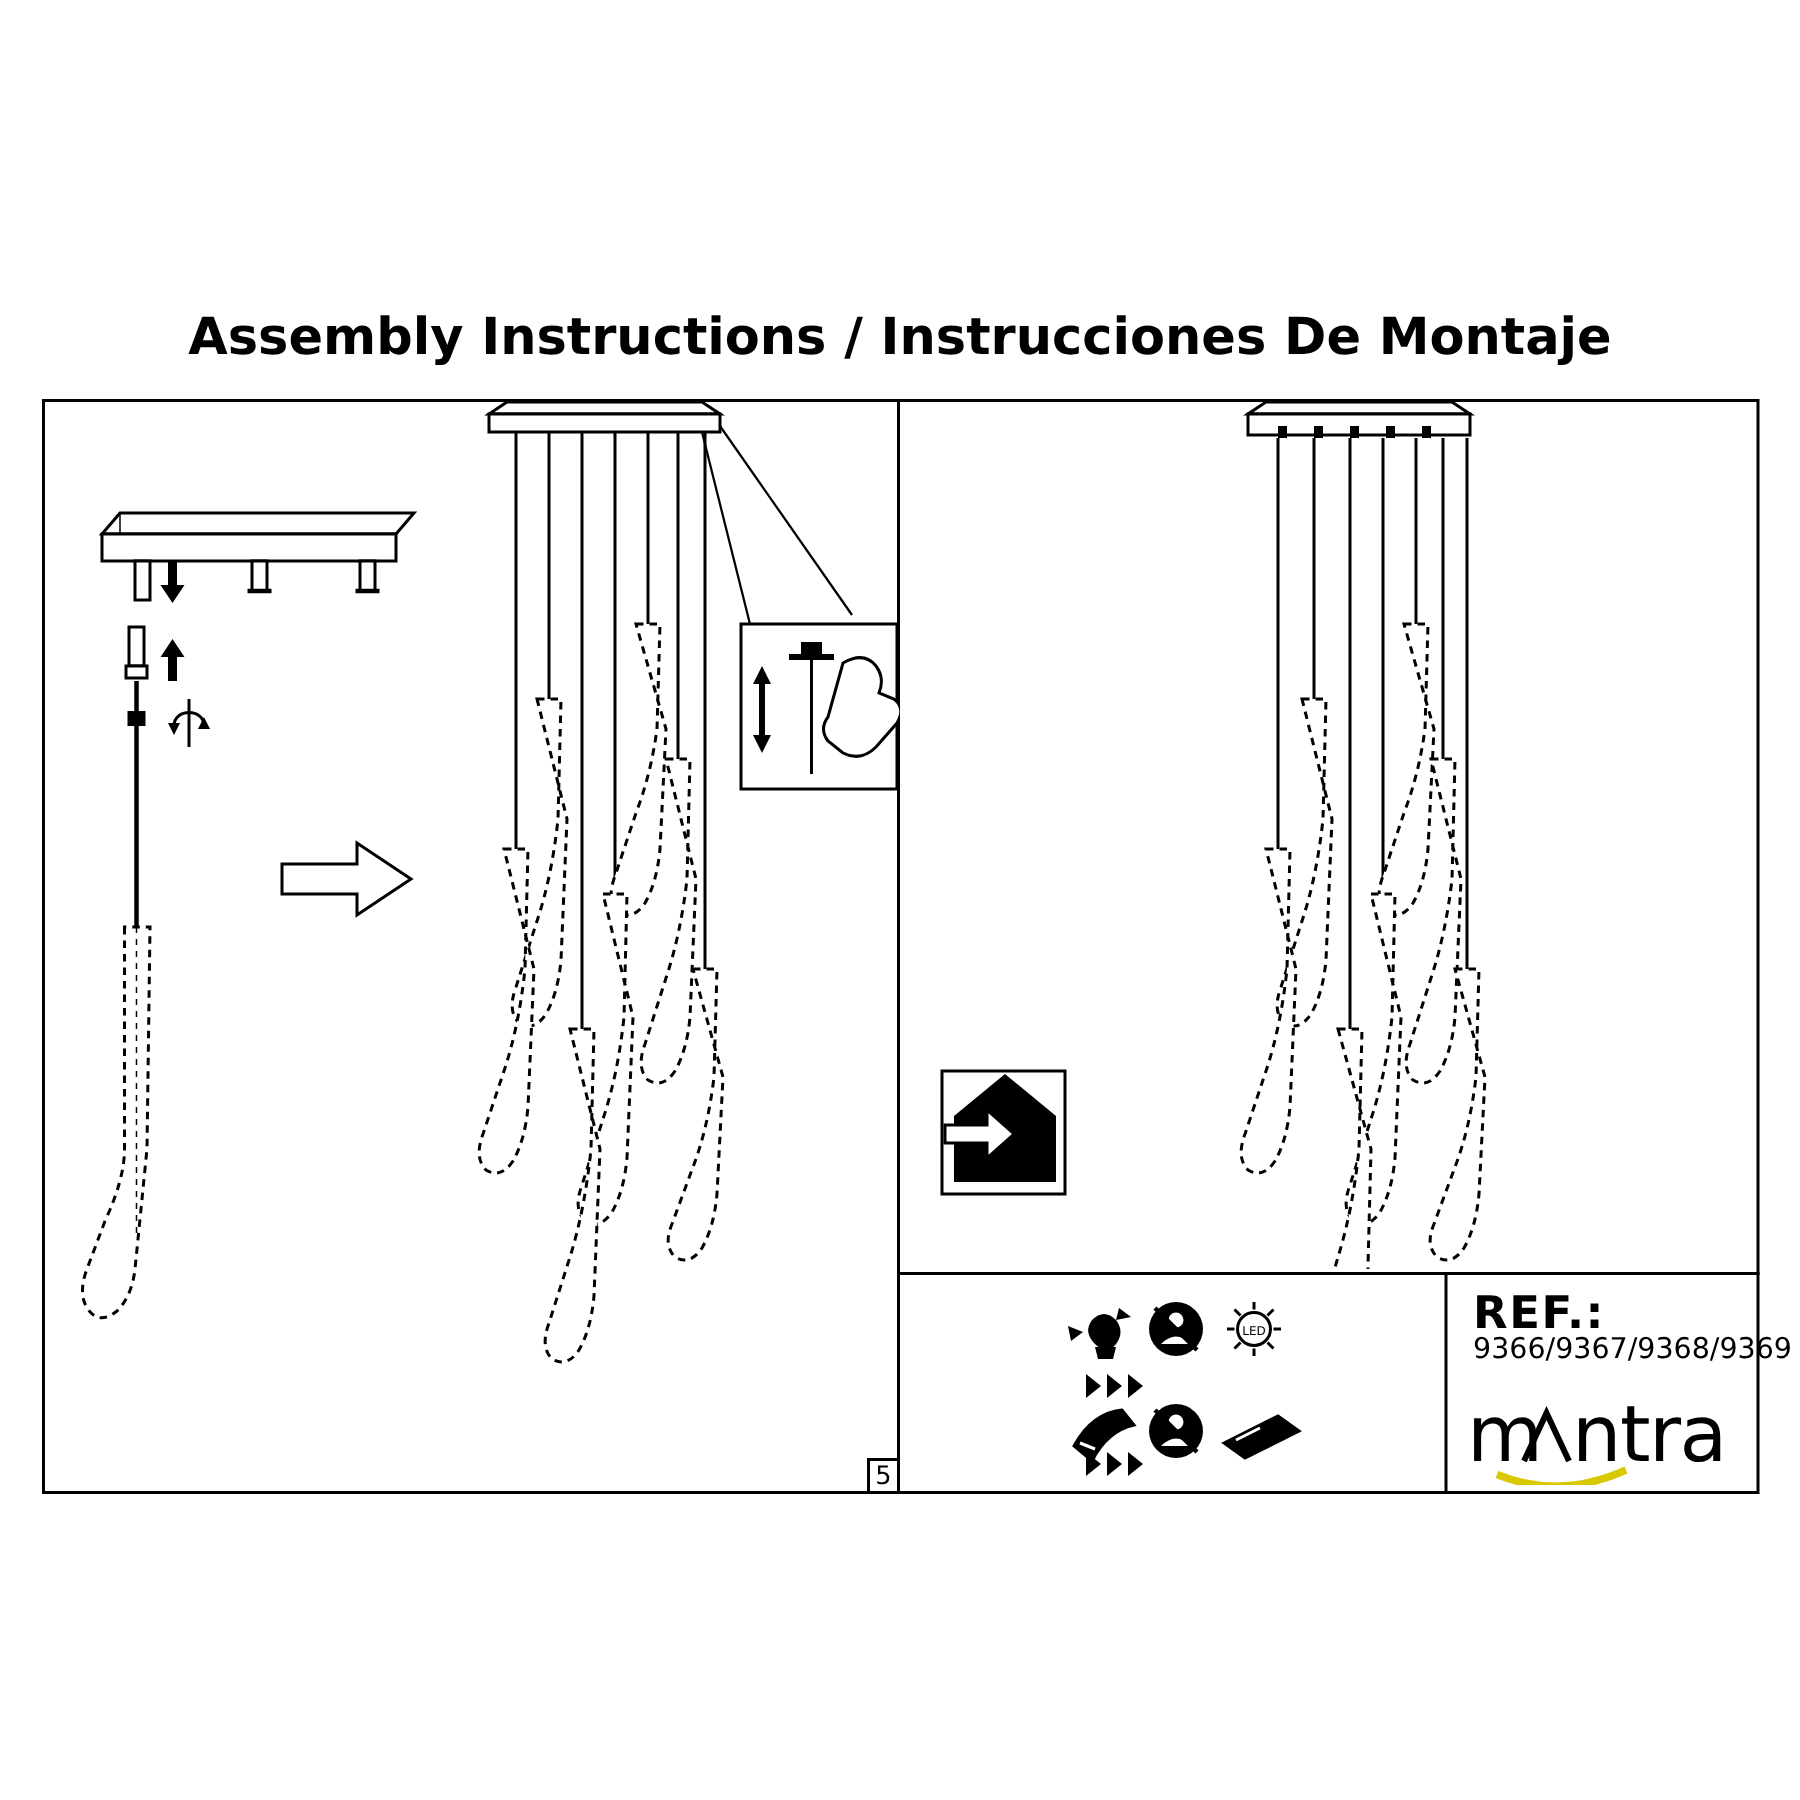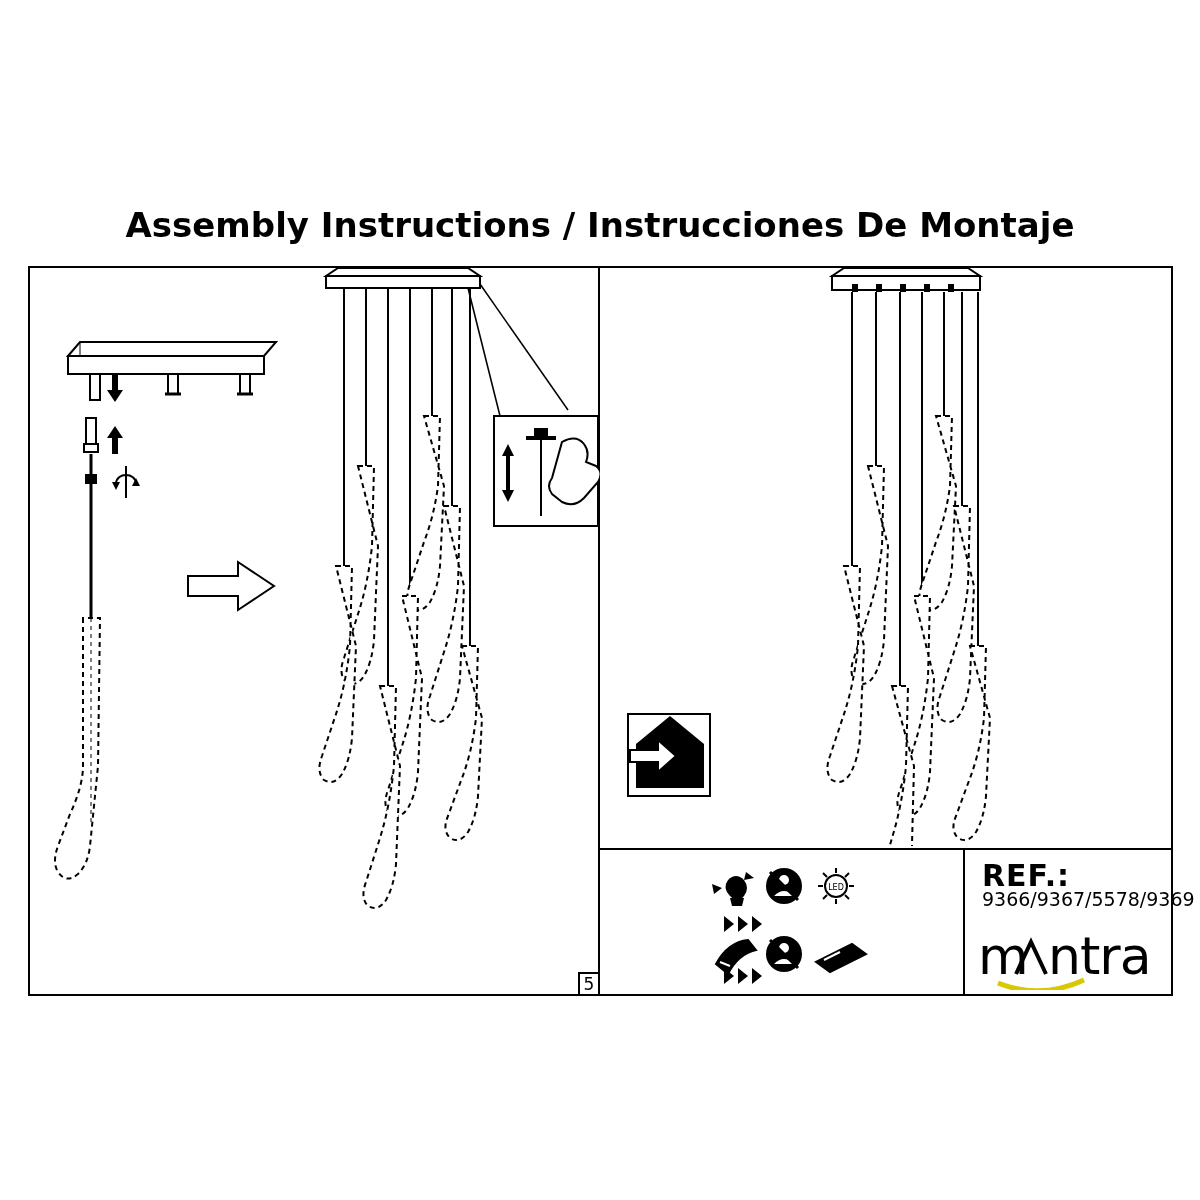--- a/index.html
+++ b/index.html
@@ -103,21 +103,21 @@
   <div class="title">Assembly Instructions / Instrucciones De Montaje</div>
 
   <div class="frame"></div>
   <div class="vdiv"></div>
   <div class="hdiv"></div>
   <div class="vdiv2"></div>
 
   <div class="pagenum">5</div>
 
   <div class="ref-label">REF.:</div>
-  <div class="ref-value">9366/9367/5578/9369</div>
+  <div class="ref-value">9366/9367/9368/9369</div>
 
   <div class="brand">
     <svg width="195" height="62" viewBox="0 0 195 62">
       <text x="0" y="46" font-family="DejaVu Sans, sans-serif" font-size="52" fill="#000">m</text>
       <text x="70" y="46" font-family="DejaVu Sans, sans-serif" font-size="52" fill="#000">ntra</text>
 
       <path d="M38 46 L53 14 L68 46" class="nofill" stroke="#000" stroke-width="4"></path>
 
       <path d="M20 55 Q62 72 106 52" class="nofill" stroke="#d8c800" stroke-width="5"></path>
     </svg>

